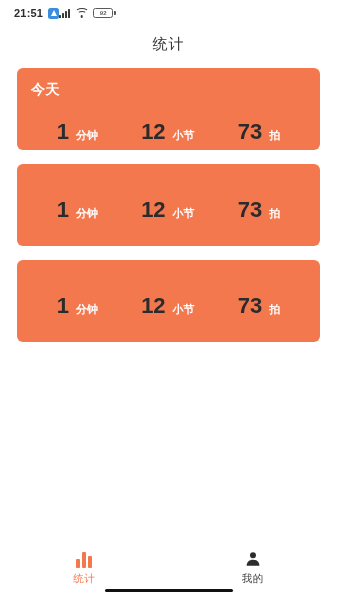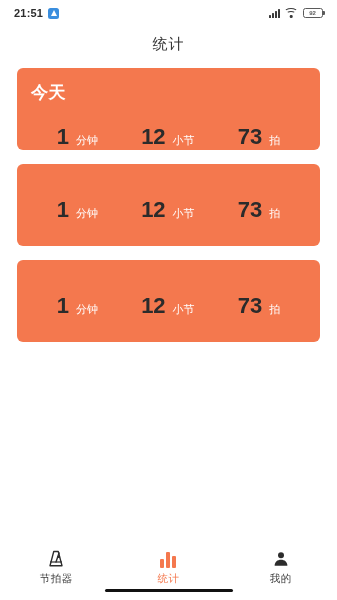--- a/index.html
+++ b/index.html
@@ -13,21 +13,21 @@
     font-family: "Liberation Sans", "DejaVu Sans", sans-serif;
     overflow: hidden;
     position: relative;
   }
 
   
   .status-bar {
     height: 26px;
     display: flex;
     align-items: center;
-    justify-content: space-between;
+    justify-content: flex-start;
     padding: 0 12px 0 14px;
     box-sizing: border-box;
   }
   .status-left {
     display: flex;
     align-items: center;
     gap: 5px;
   }
   .status-time {
     font-size: 11px;
@@ -141,21 +141,21 @@
   .stat-card {
     background: #F4784E;
     border-radius: 6px;
     margin-bottom: 14px;
     padding: 13px 14px 14px 14px;
     box-sizing: border-box;
     height: 82px;
   }
   .card-label {
     color: #ffffff;
-    font-size: 17px;
+    font-size: 14px;
     font-weight: bold;
     letter-spacing: 0.6px;
   }
   .card-stats {
     display: flex;
     align-items: baseline;
     justify-content: space-around;
     margin-top: 10px;
     padding: 0 4px;
   }
@@ -165,21 +165,21 @@
     gap: 7px;
   }
   .stat-value {
     font-size: 22px;
     font-weight: bold;
     color: #2b2b2b;
     line-height: 1;
   }
   .stat-unit {
     font-size: 11px;
-    font-weight: normal;
+    font-weight: bold;
     color: #ffffff;
     margin-top: 19px;
   }
 
   
   .tab-bar {
     position: absolute;
     left: 0;
     right: 0;
     bottom: 0;
@@ -325,31 +325,20 @@
         <span class="stat-value">73</span>
         <span class="stat-unit">拍</span>
       </div>
     </div>
   </div>
 
 </div>
 
 <div class="tab-bar">
 
-  <div class="tab-item">
-    <span class="tab-icon">
-      <svg width="18" height="18" viewBox="0 0 24 24">
-        <path d="M9 2 L15 2 L20 21 L4 21 Z" fill="none" stroke="#2c2c2c" stroke-width="1.8" stroke-linejoin="round"></path>
-        <line x1="4" y1="16" x2="20" y2="16" stroke="#2c2c2c" stroke-width="1.6"></line>
-        <line x1="12" y1="16" x2="16" y2="4" stroke="#2c2c2c" stroke-width="1.8" stroke-linecap="round"></line>
-        <rect x="14" y="8" width="3.4" height="2.6" fill="#2c2c2c"></rect>
-      </svg>
-    </span>
-    <span class="tab-label">节拍器</span>
-  </div>
 
   <div class="tab-item active">
     <span class="tab-icon">
       <span class="bars">
           <i></i>
           <i></i>
           <i></i>
         </span>
     </span>
     <span class="tab-label">统计</span>

